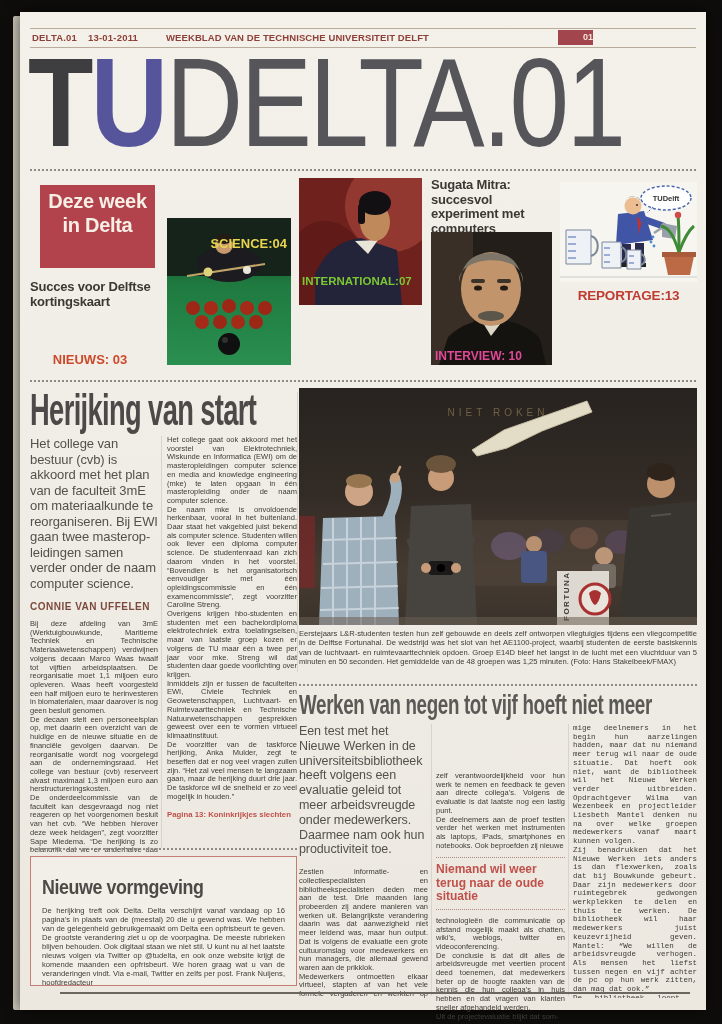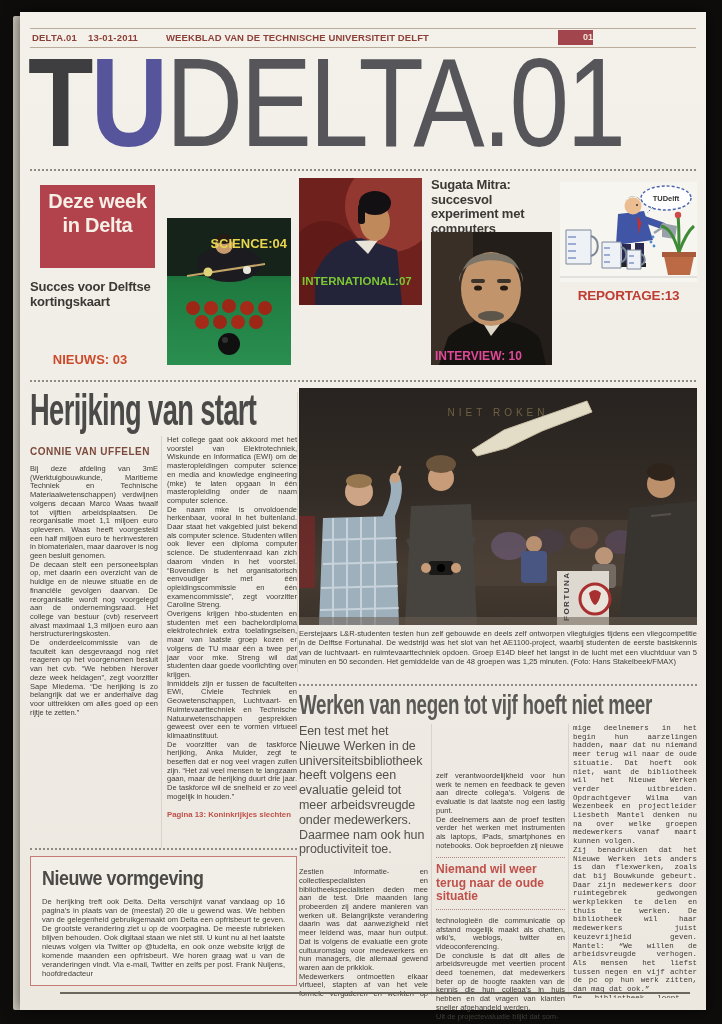--- a/index.html
+++ b/index.html
@@ -37,21 +37,21 @@
   .intro2{font-size:12.5px;line-height:14.8px;color:#53514c;letter-spacing:-.1px;}
   .byline{font-size:10px;font-weight:bold;color:#7c4a3c;letter-spacing:.5px;margin:10px 0 8px 0;}
   .bodytext{font-size:7.5px;line-height:8.7px;text-align:justify;color:#3e3c37;}
   .bodytext p{margin:0;}
   .redlink{color:#c0504a;font-weight:bold;font-size:7.8px;margin-top:8px;}
   .subhead{color:#c0504a;font-weight:bold;font-size:12px;line-height:13.5px;
            border-top:1.5px dotted #b08a82;border-bottom:1.5px dotted #b08a82;
            padding:5px 0;margin:7px 0;}
   .caption{font-size:7.6px;line-height:9.3px;text-align:justify;color:#3c3a36;}
   .vsep{position:absolute;width:1px;background:#d9d4cb;}
-  .newsbox{border:1px solid #c47c74;box-sizing:border-box;padding:9px 11px;background:#f2efe8;}
+  .newsbox{border:1px solid #c47c74;box-sizing:border-box;padding:18px 11px;background:#f2efe8;}
   .nb-title{white-space:nowrap;transform-origin:0 0;transform:scaleX(.85);
             font-size:21px;font-weight:bold;color:#4b4a46;letter-spacing:-.5px;margin-bottom:7px;}
   .botrule{position:absolute;height:1.5px;background:#6b665e;}
 </style>
 </head>
 <body>
 
 <div class="pagestack"></div>
 <div class="paper">
 
@@ -188,20 +188,21 @@
     </g>
     <line x1="0" y1="95" x2="137" y2="95" stroke="#cccccc" stroke-width="1"></line>
   </svg>
   <div class="abs sec-rep" style="left:540px;top:276px;width:137px;">REPORTAGE:13</div>
 
   <div class="dotted abs" style="left:10px;top:368px;width:666px;"></div>
 
   <div class="abs h1wrap" style="left:10px;top:376px;">Herijking van start</div>
 
   <div class="abs" style="left:10px;top:424px;width:128px;height:416px;overflow:hidden;">
+    <div class="intro">Het college van bestuur (cvb) is akkoord met het plan van de faculteit 3mE om materiaalkunde te reorganiseren. Bij EWI gaan twee masterop-leidingen samen verder onder de naam computer science.</div>
     <div class="byline">CONNIE VAN UFFELEN</div>
     <div class="bodytext">
       <p>Bij deze afdeling van 3mE (Werktuigbouwkunde, Maritieme Techniek en Technische Materiaalwetenschappen) verdwijnen volgens decaan Marco Waas twaalf tot vijftien arbeidsplaatsen. De reorganisatie moet 1,1 miljoen euro opleveren. Waas heeft voorgesteld een half miljoen euro te herinvesteren in biomaterialen, maar daarover is nog geen besluit genomen.</p>
       <p>De decaan stelt een personeelsplan op, met daarin een overzicht van de huidige en de nieuwe situatie en de financiële gevolgen daarvan. De reorganisatie wordt nog voorgelegd aan de ondernemingsraad. Het college van bestuur (cvb) reserveert alvast maximaal 1,3 miljoen euro aan herstructureringskosten.</p>
       <p>De onderdeelcommissie van de faculteit kan desgevraagd nog niet reageren op het voorgenomen besluit van het cvb. “We hebben hierover deze week heidagen”, zegt voorzitter Sape Miedema. “De herijking is zo belangrijk dat we er anderhalve dag voor uittrekken om alles goed op een rijtje te zetten.”</p>
     </div>
   </div>
   <div class="vsep abs" style="left:141px;top:424px;height:412px;"></div>
   <div class="abs" style="left:147px;top:424px;width:130px;height:408px;overflow:hidden;">
     <div class="bodytext">

